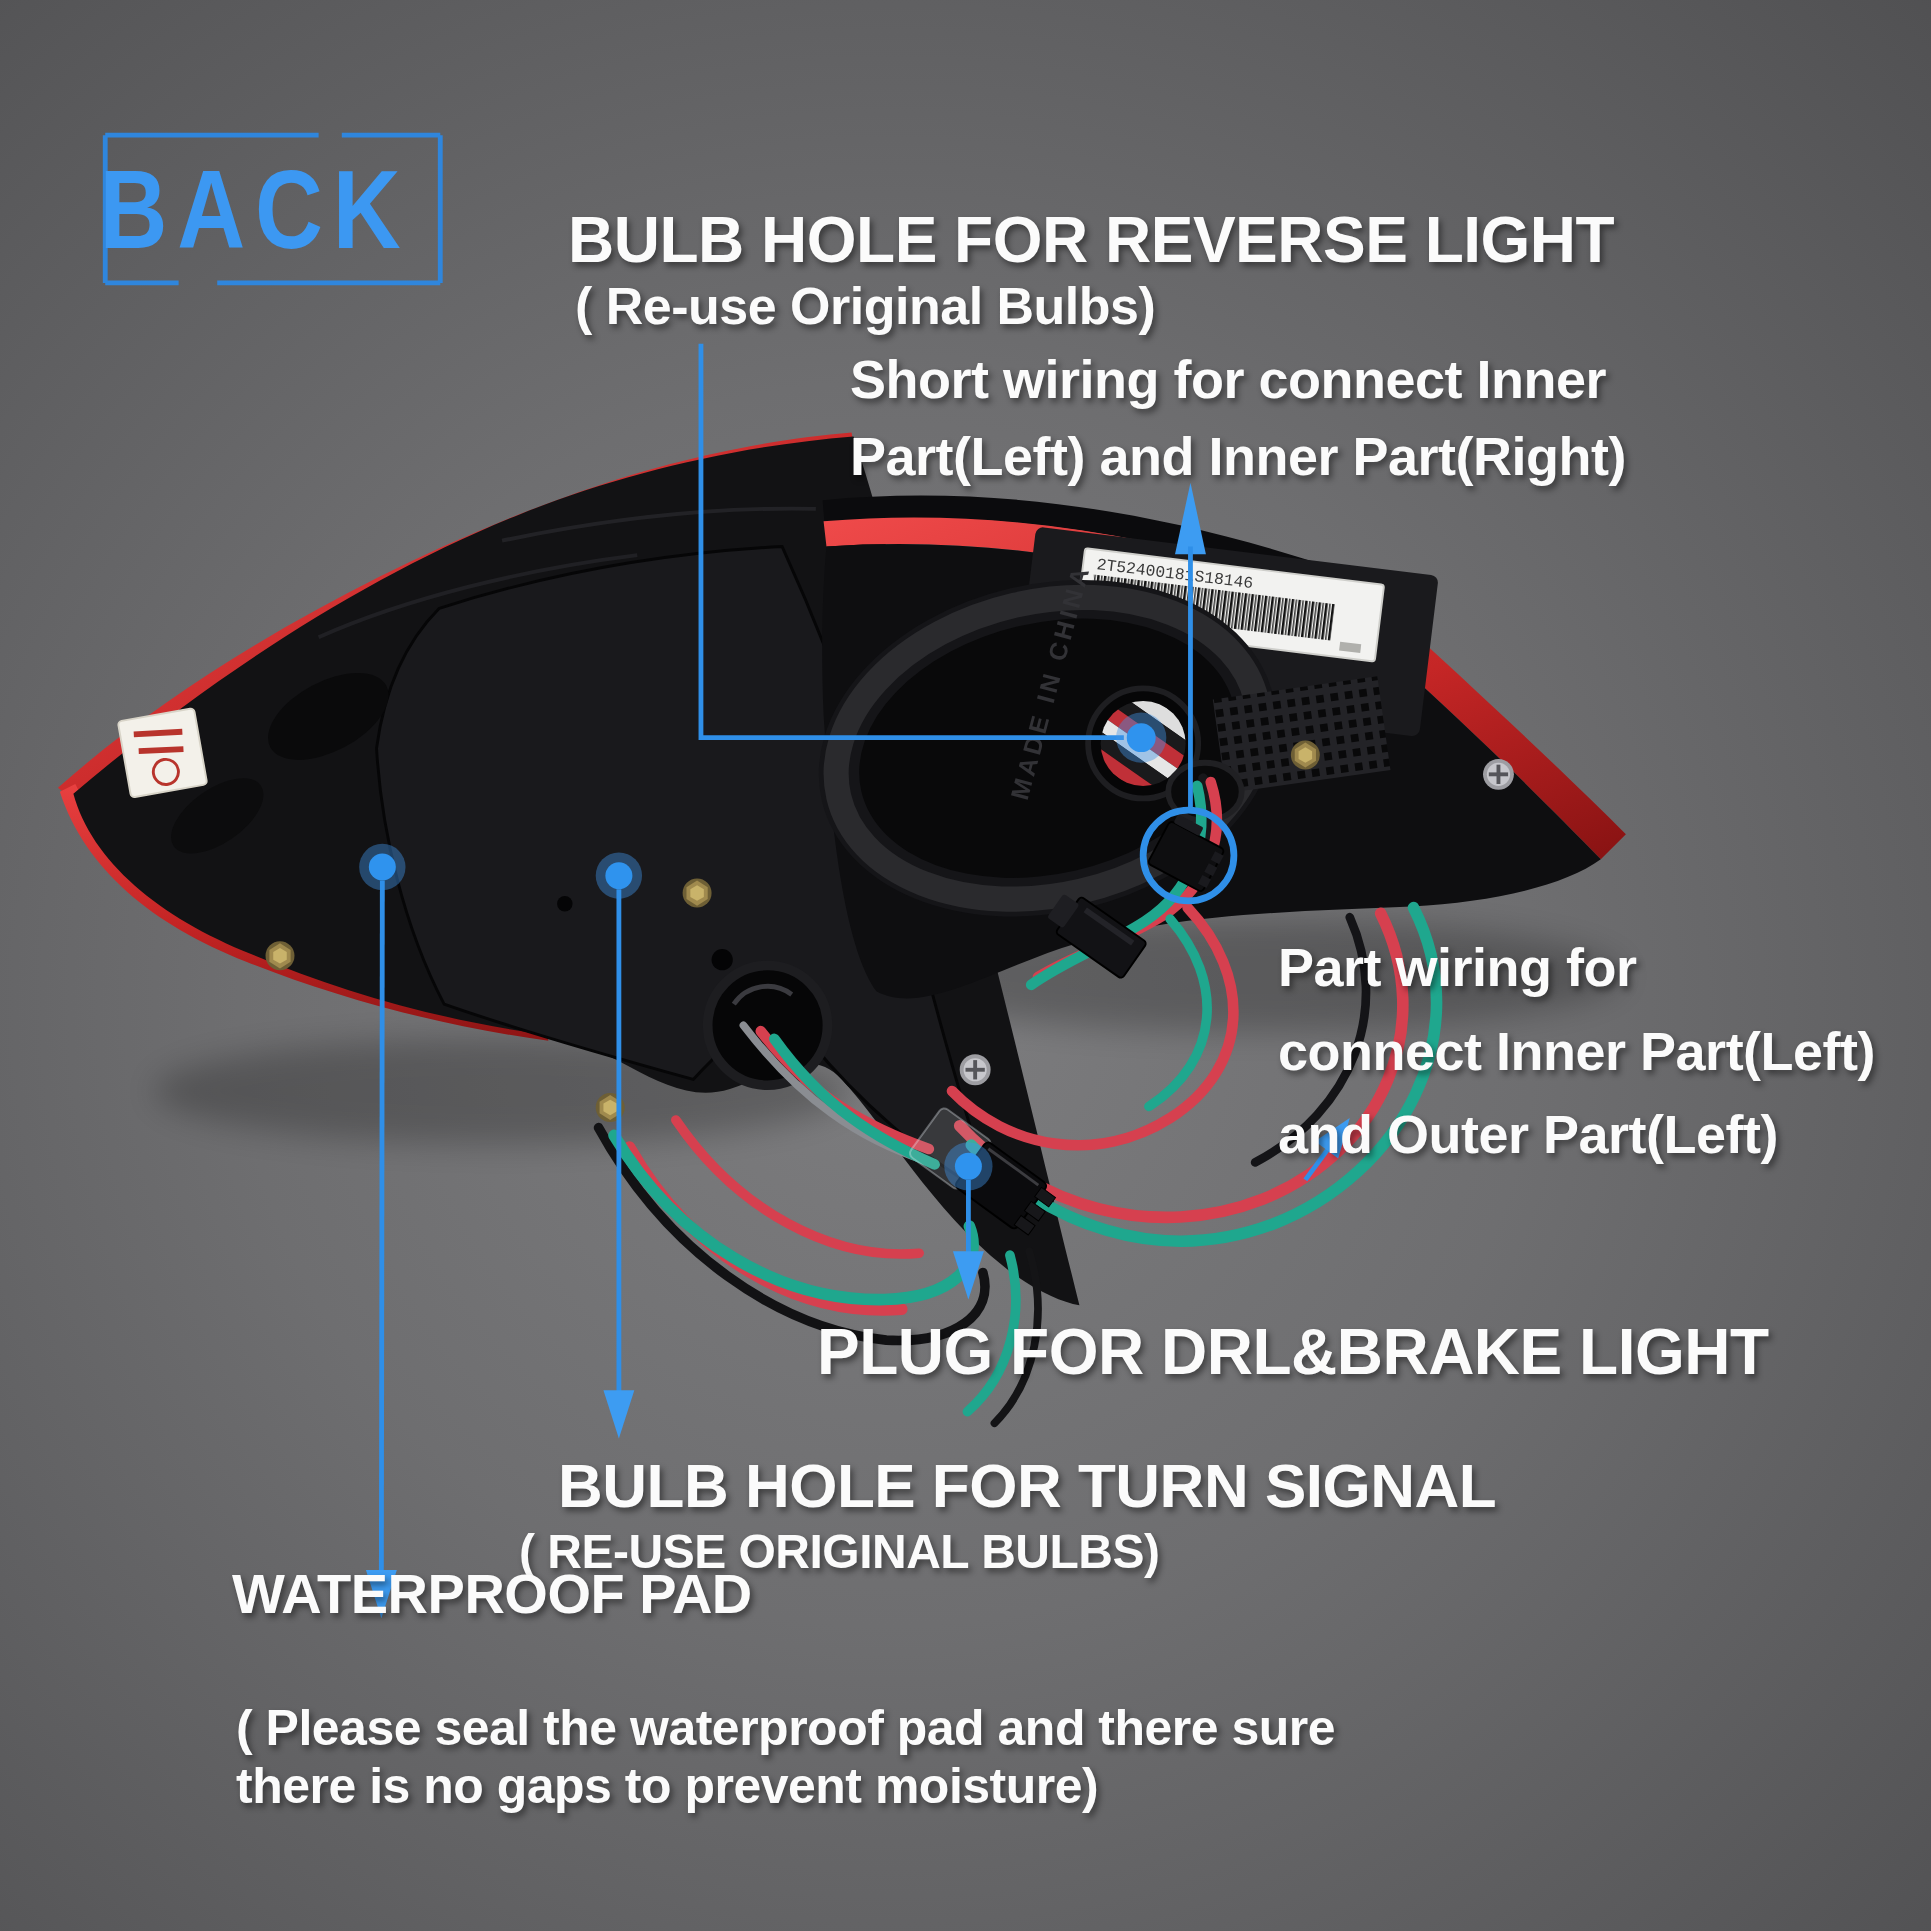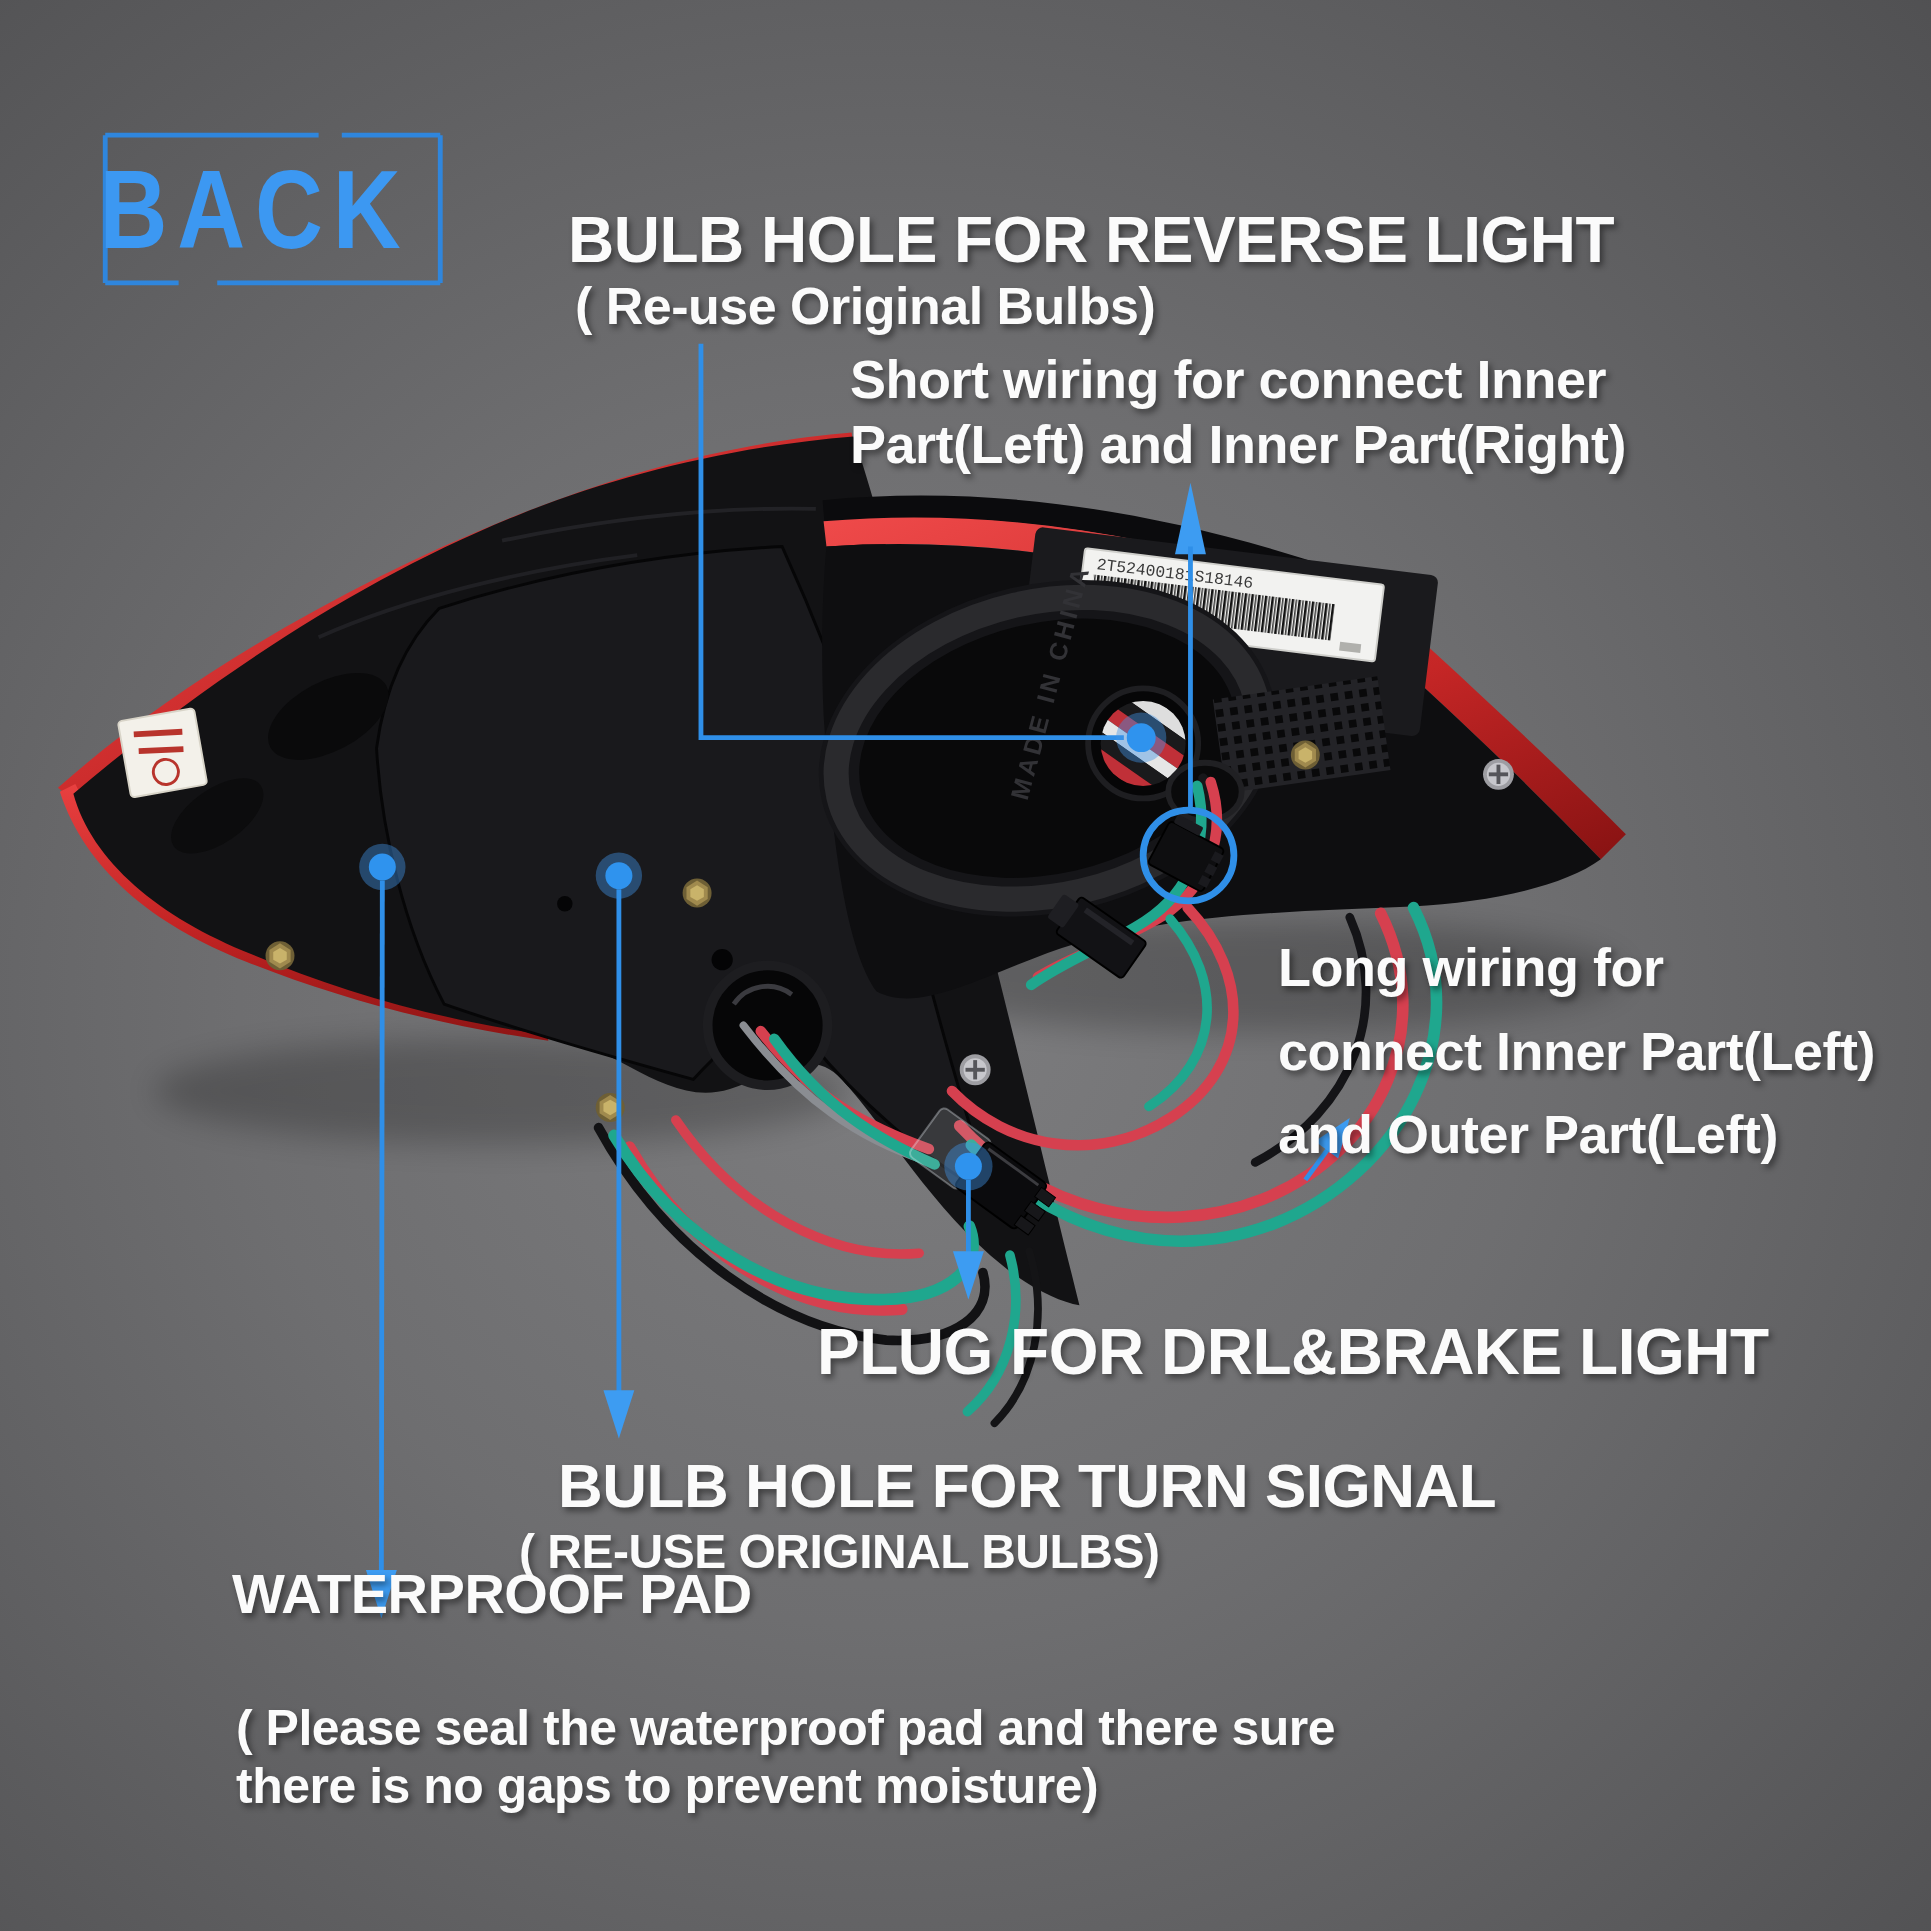--- a/index.html
+++ b/index.html
@@ -250,23 +250,23 @@
   </svg>
 
   <div class="back-box">
     <span>BACK</span>
   </div>
 
   <div class="label t-xl" style="left:568px;top:205px;font-size:64px;">BULB HOLE FOR REVERSE LIGHT</div>
   <div class="label" style="left:575px;top:278px;font-size:52px;">( Re-use Original Bulbs)</div>
 
   <div class="label t-md" style="left:850px;top:350px;">Short wiring for connect Inner</div>
-  <div class="label t-md" style="left:850px;top:415px;">Part(Left) and Inner Part(Right)</div>
-
-  <div class="label t-md" style="left:1278px;top:938px;">Long wiring for</div>
+  <div class="label t-md" style="left:850px;top:427px;">Part(Left) and Inner Part(Right)</div>
+
+  <div class="label t-md" style="left:1278px;top:938px;">Part wiring for</div>
   <div class="label t-md" style="left:1278px;top:1022px;">connect Inner Part(Left)</div>
   <div class="label" style="left:817px;top:1317px;font-size:64px;">PLUG FOR DRL&amp;BRAKE LIGHT</div>
 
   <div class="label t-md" style="left:1278px;top:1105px;">and Outer Part(Left)</div>
 
   <div class="label t-lg" style="left:510px;top:1452px;">BULB HOLE FOR TURN SIGNAL</div>
   <div class="label" style="left:519px;top:1526px;font-size:48px;">( RE-USE ORIGINAL BULBS)</div>
 
   <div class="label" style="left:232px;top:1563px;font-size:56px;">WATERPROOF PAD</div>
   <div class="label t-sm" style="left:236px;top:1701px;">( Please seal the waterproof pad and there sure</div>

